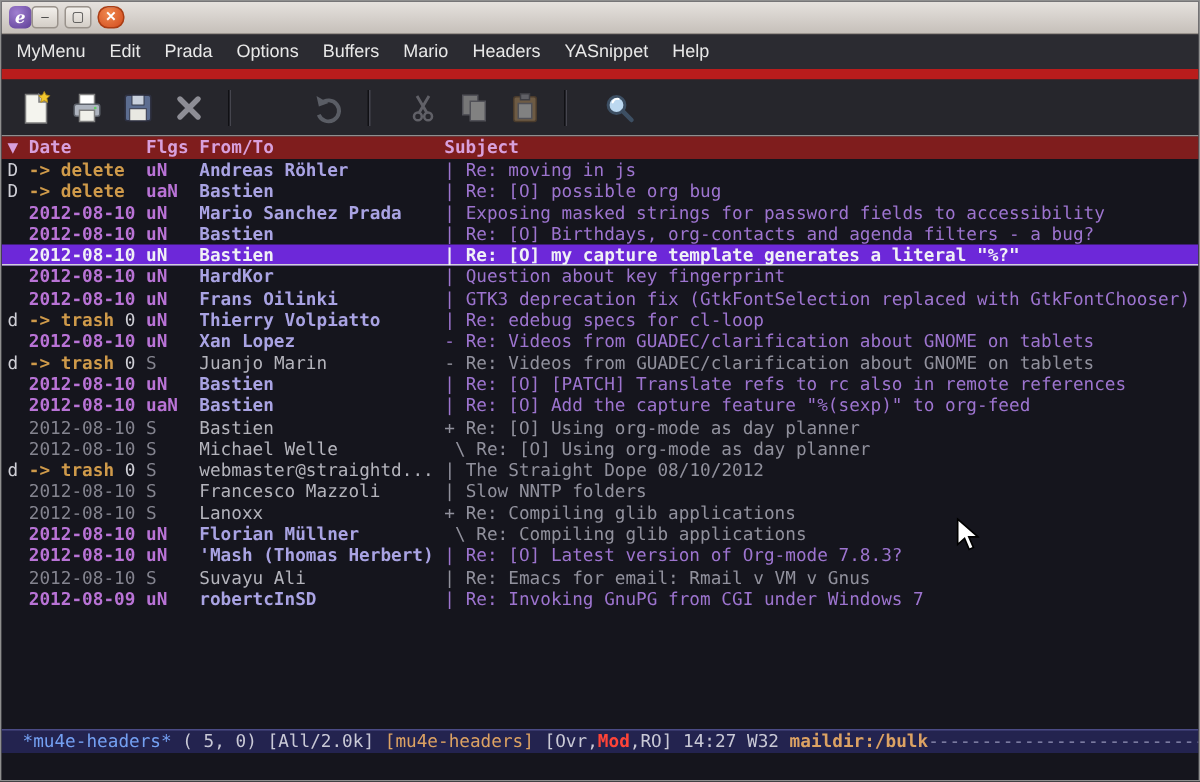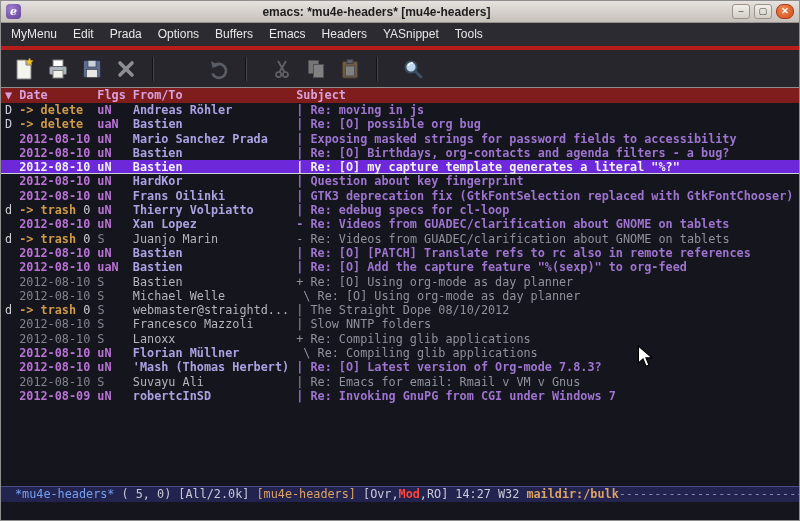--- a/index.html
+++ b/index.html
@@ -27,21 +27,21 @@
     background:linear-gradient(#f2efeb,#d4cec7);color:#3c3c3c;
     font-size:9px;line-height:13px;text-align:center;padding:0;cursor:default;
   }
   .win-btn.close{
     background:radial-gradient(circle at 40% 30%,#f08a50,#d14a1c);
     border-color:#a93d14;color:#fff;font-weight:bold;border-radius:7px;
   }
   
   .menubar{
     flex:0 0 24px;background:#2b2b31;display:flex;align-items:center;
-    color:#e8e8e8;font-size:12px;padding-left:2px;border-bottom:4px solid #b91c1c;
+    color:#e8e8e8;font-size:12px;padding-left:2px;border-bottom:7px solid #b91c1c;
   }
   .menu-item{padding:0 8px;line-height:23px;cursor:default;}
   
   .toolbar{
     flex:0 0 38px;background:#26262c;display:flex;align-items:center;
     padding:0 6px;border-bottom:1px solid #8f8f8f;
   }
   .tb-btn{
     width:34px;height:30px;border:none;background:transparent;padding:2px;
     display:flex;align-items:center;justify-content:center;border-radius:3px;
@@ -61,21 +61,21 @@
     font:11.8px/14.3px "DejaVu Sans Mono",monospace;
     display:flex;flex-direction:column;
   }
   .brow{flex:0 0 14.3px;white-space:pre;padding-left:4px;overflow:hidden;}
   .row-current{background:#6d28d9;box-shadow:inset 0 -1px 0 #d0d0da;}
   .row-current span{color:#f0f0f6 !important;font-weight:bold;}
   .f-du{color:#b973d6;font-weight:bold;margin-top:36px;}
   .f-dr{color:#84848f;}
   .f-nu{color:#a9a3e3;font-weight:bold;}
   .f-nr{color:#b4b4bc;}
-  .f-su{color:#9d74cf;font-weight:bold;}
+  .f-su{color:#9d74cf;font-weight:normal;}
   .f-sr{color:#91919d;}
   .f-mk{color:#cfcfd6;}
   .f-def{color:#cfcfd6;}
   .f-tg{color:#cf9a4a;font-weight:bold;}
   .end-line{flex:0 0 14.3px;white-space:pre;padding-left:4px;
     color:#cf9a4a;font-style:italic;font-weight:bold;}
   .buffer-filler{flex:1 1 auto;}
   
   .modeline{
     flex:0 0 16px;background:#23234f;border-top:1px solid #4a4a85;
@@ -95,38 +95,37 @@
   
   .mouse-cursor{position:absolute;left:636px;top:344px;pointer-events:none;}
 </style>
 </head>
 <body>
 
 <div class="frame">
 
   <div class="titlebar">
     <div class="app-icon">e</div>
-    <div class="title-text">emacs: *mu4e-headers* [mu4e-headers]</div>
     <div class="win-btns">
       <button class="win-btn">–</button>
       <button class="win-btn">▢</button>
       <button class="win-btn close">✕</button>
     </div>
   </div>
 
   <div class="menubar">
       <div class="menu-item">MyMenu</div>
       <div class="menu-item">Edit</div>
       <div class="menu-item">Prada</div>
       <div class="menu-item">Options</div>
       <div class="menu-item">Buffers</div>
-      <div class="menu-item">Emacs</div>
+      <div class="menu-item">Mario</div>
       <div class="menu-item">Headers</div>
       <div class="menu-item">YASnippet</div>
-      <div class="menu-item">Tools</div>
+      <div class="menu-item">Help</div>
     </div>
 
   <div class="toolbar">
     <button class="tb-btn">
       <svg width="24" height="24" viewBox="0 0 24 24">
         <path d="M5 3h9l5 5v14H5z" fill="#f4f4ee" stroke="#7d7d7d"></path>
         <path d="M14 3l5 5h-5z" fill="#c9c9c2" stroke="#7d7d7d"></path>
         <path d="M17.5 1l1.1 2.3 2.5.5-1.8 1.8.4 2.6-2.2-1.2-2.3 1.2.5-2.6L13.9 3.8l2.5-.5z" fill="#f2c72e" stroke="#b8901a" stroke-width="0.6"></path>
       </svg>
     </button>

